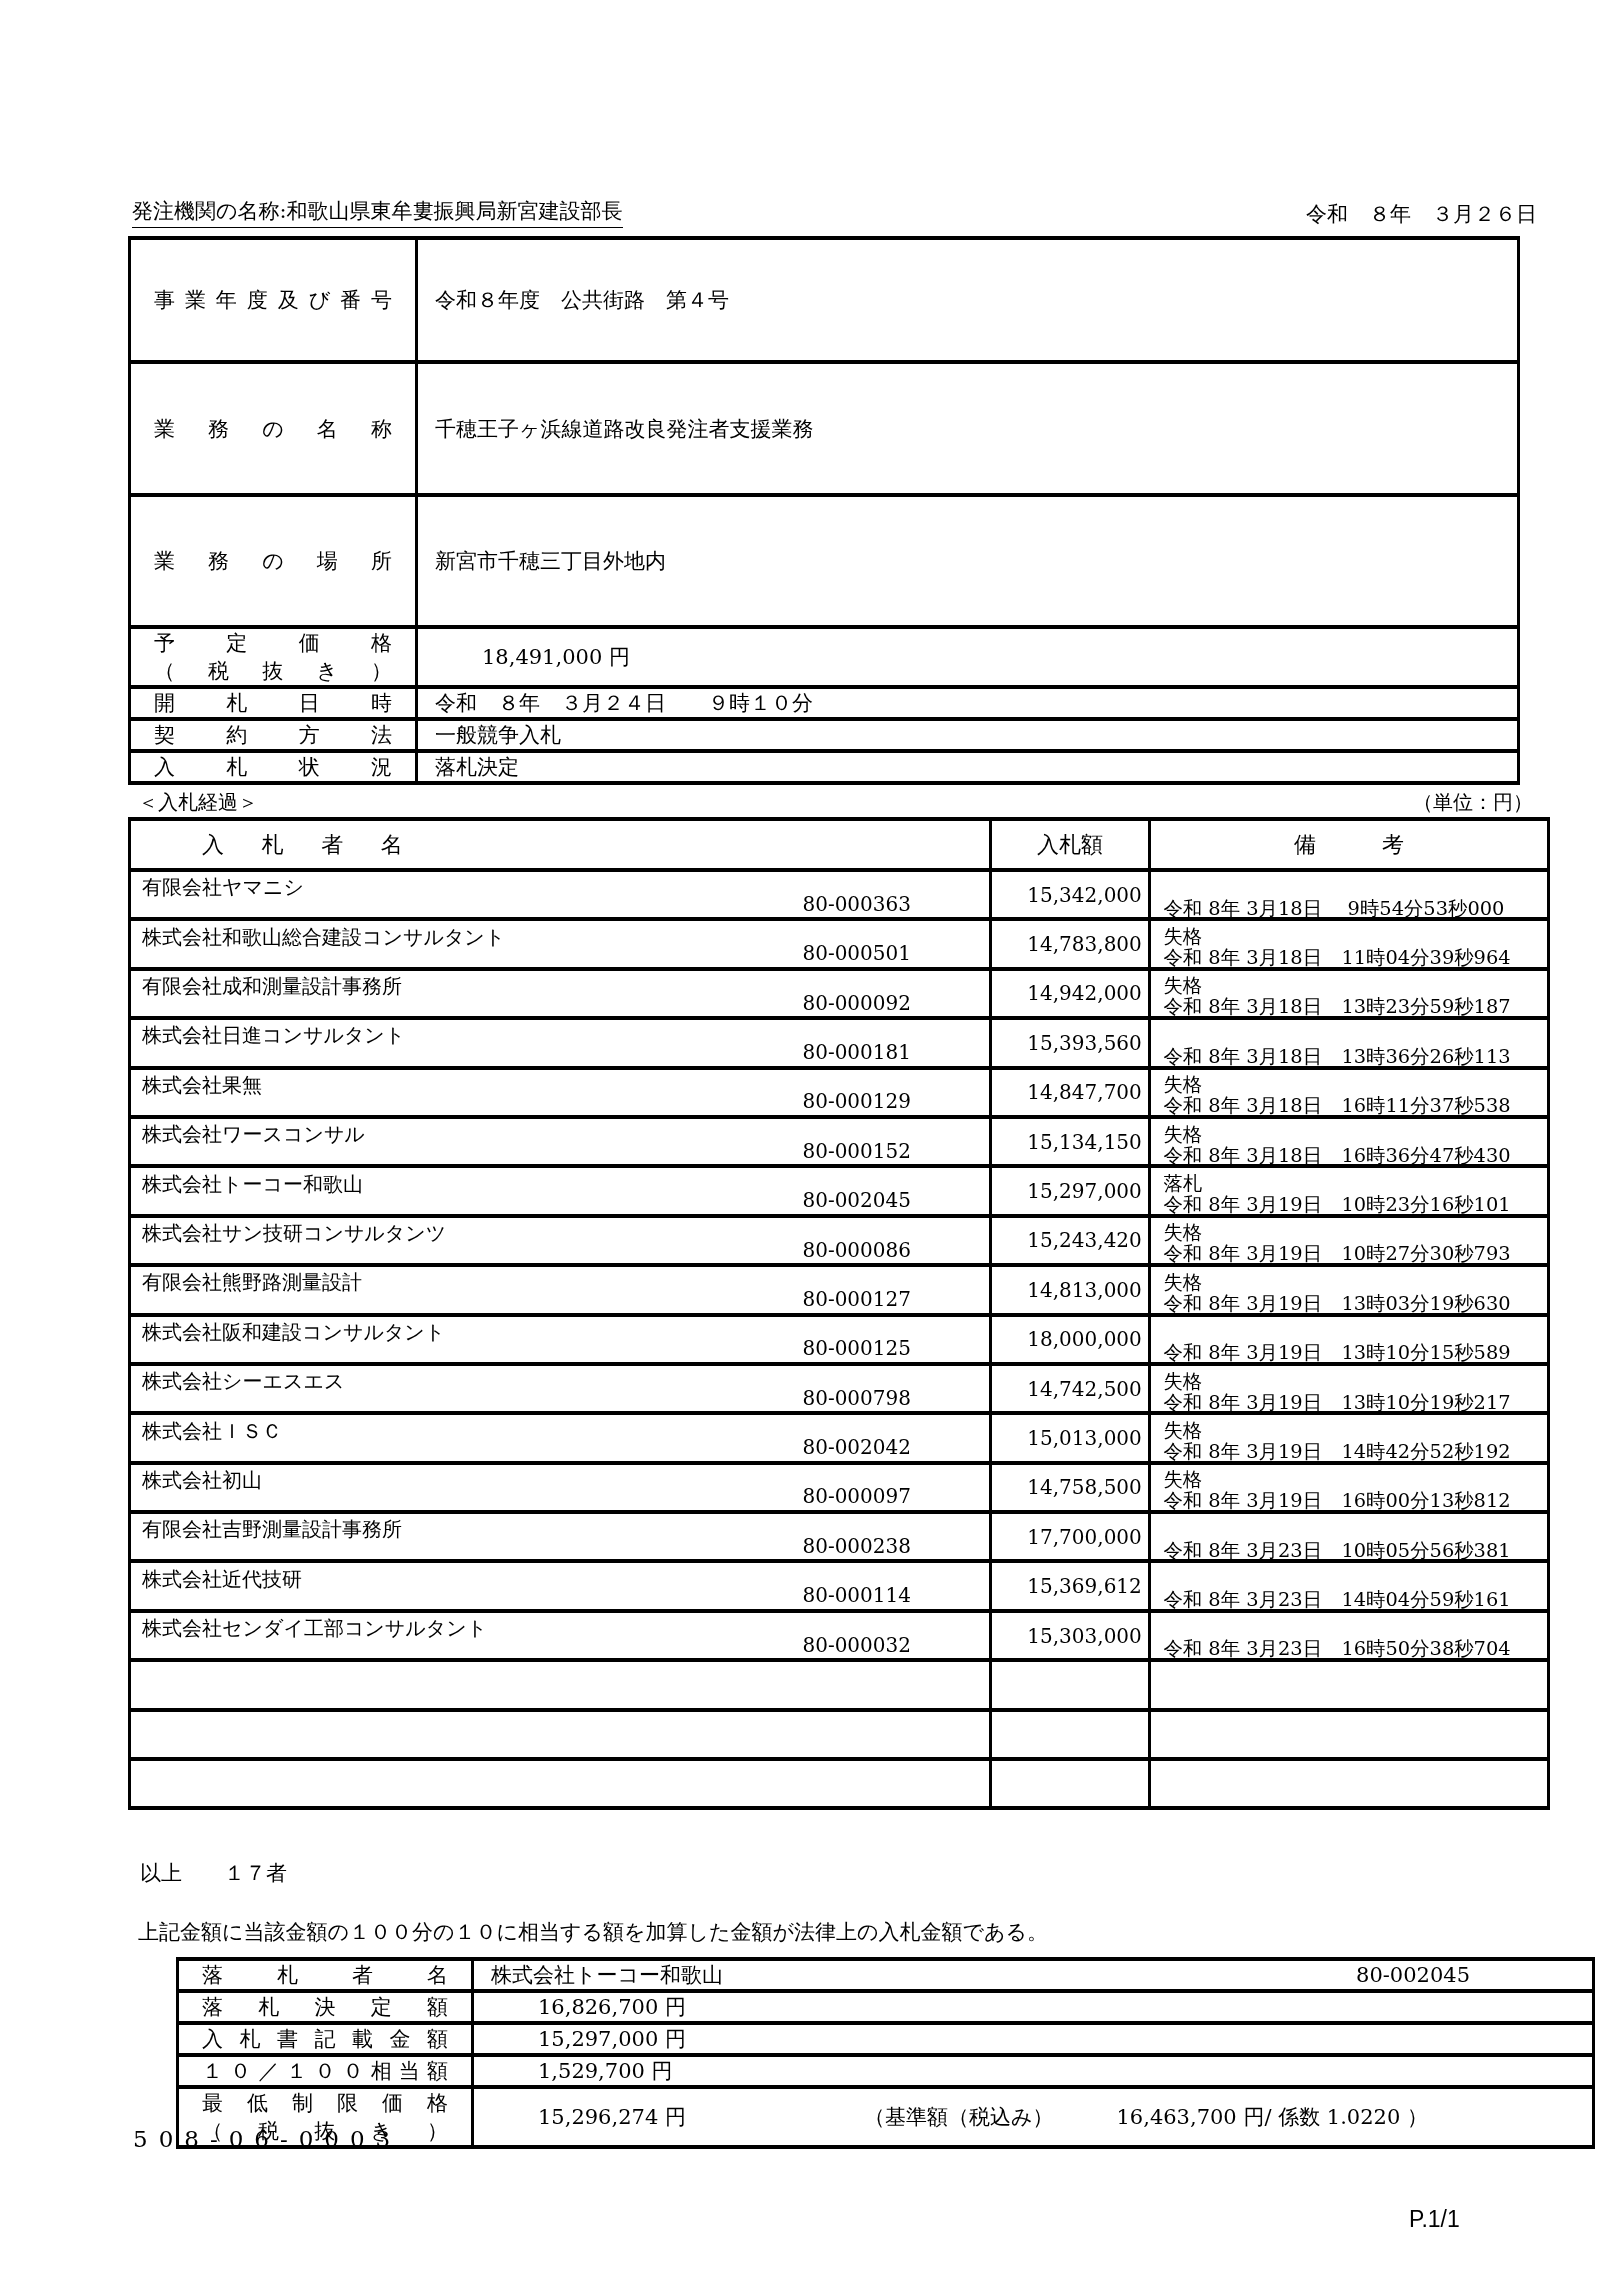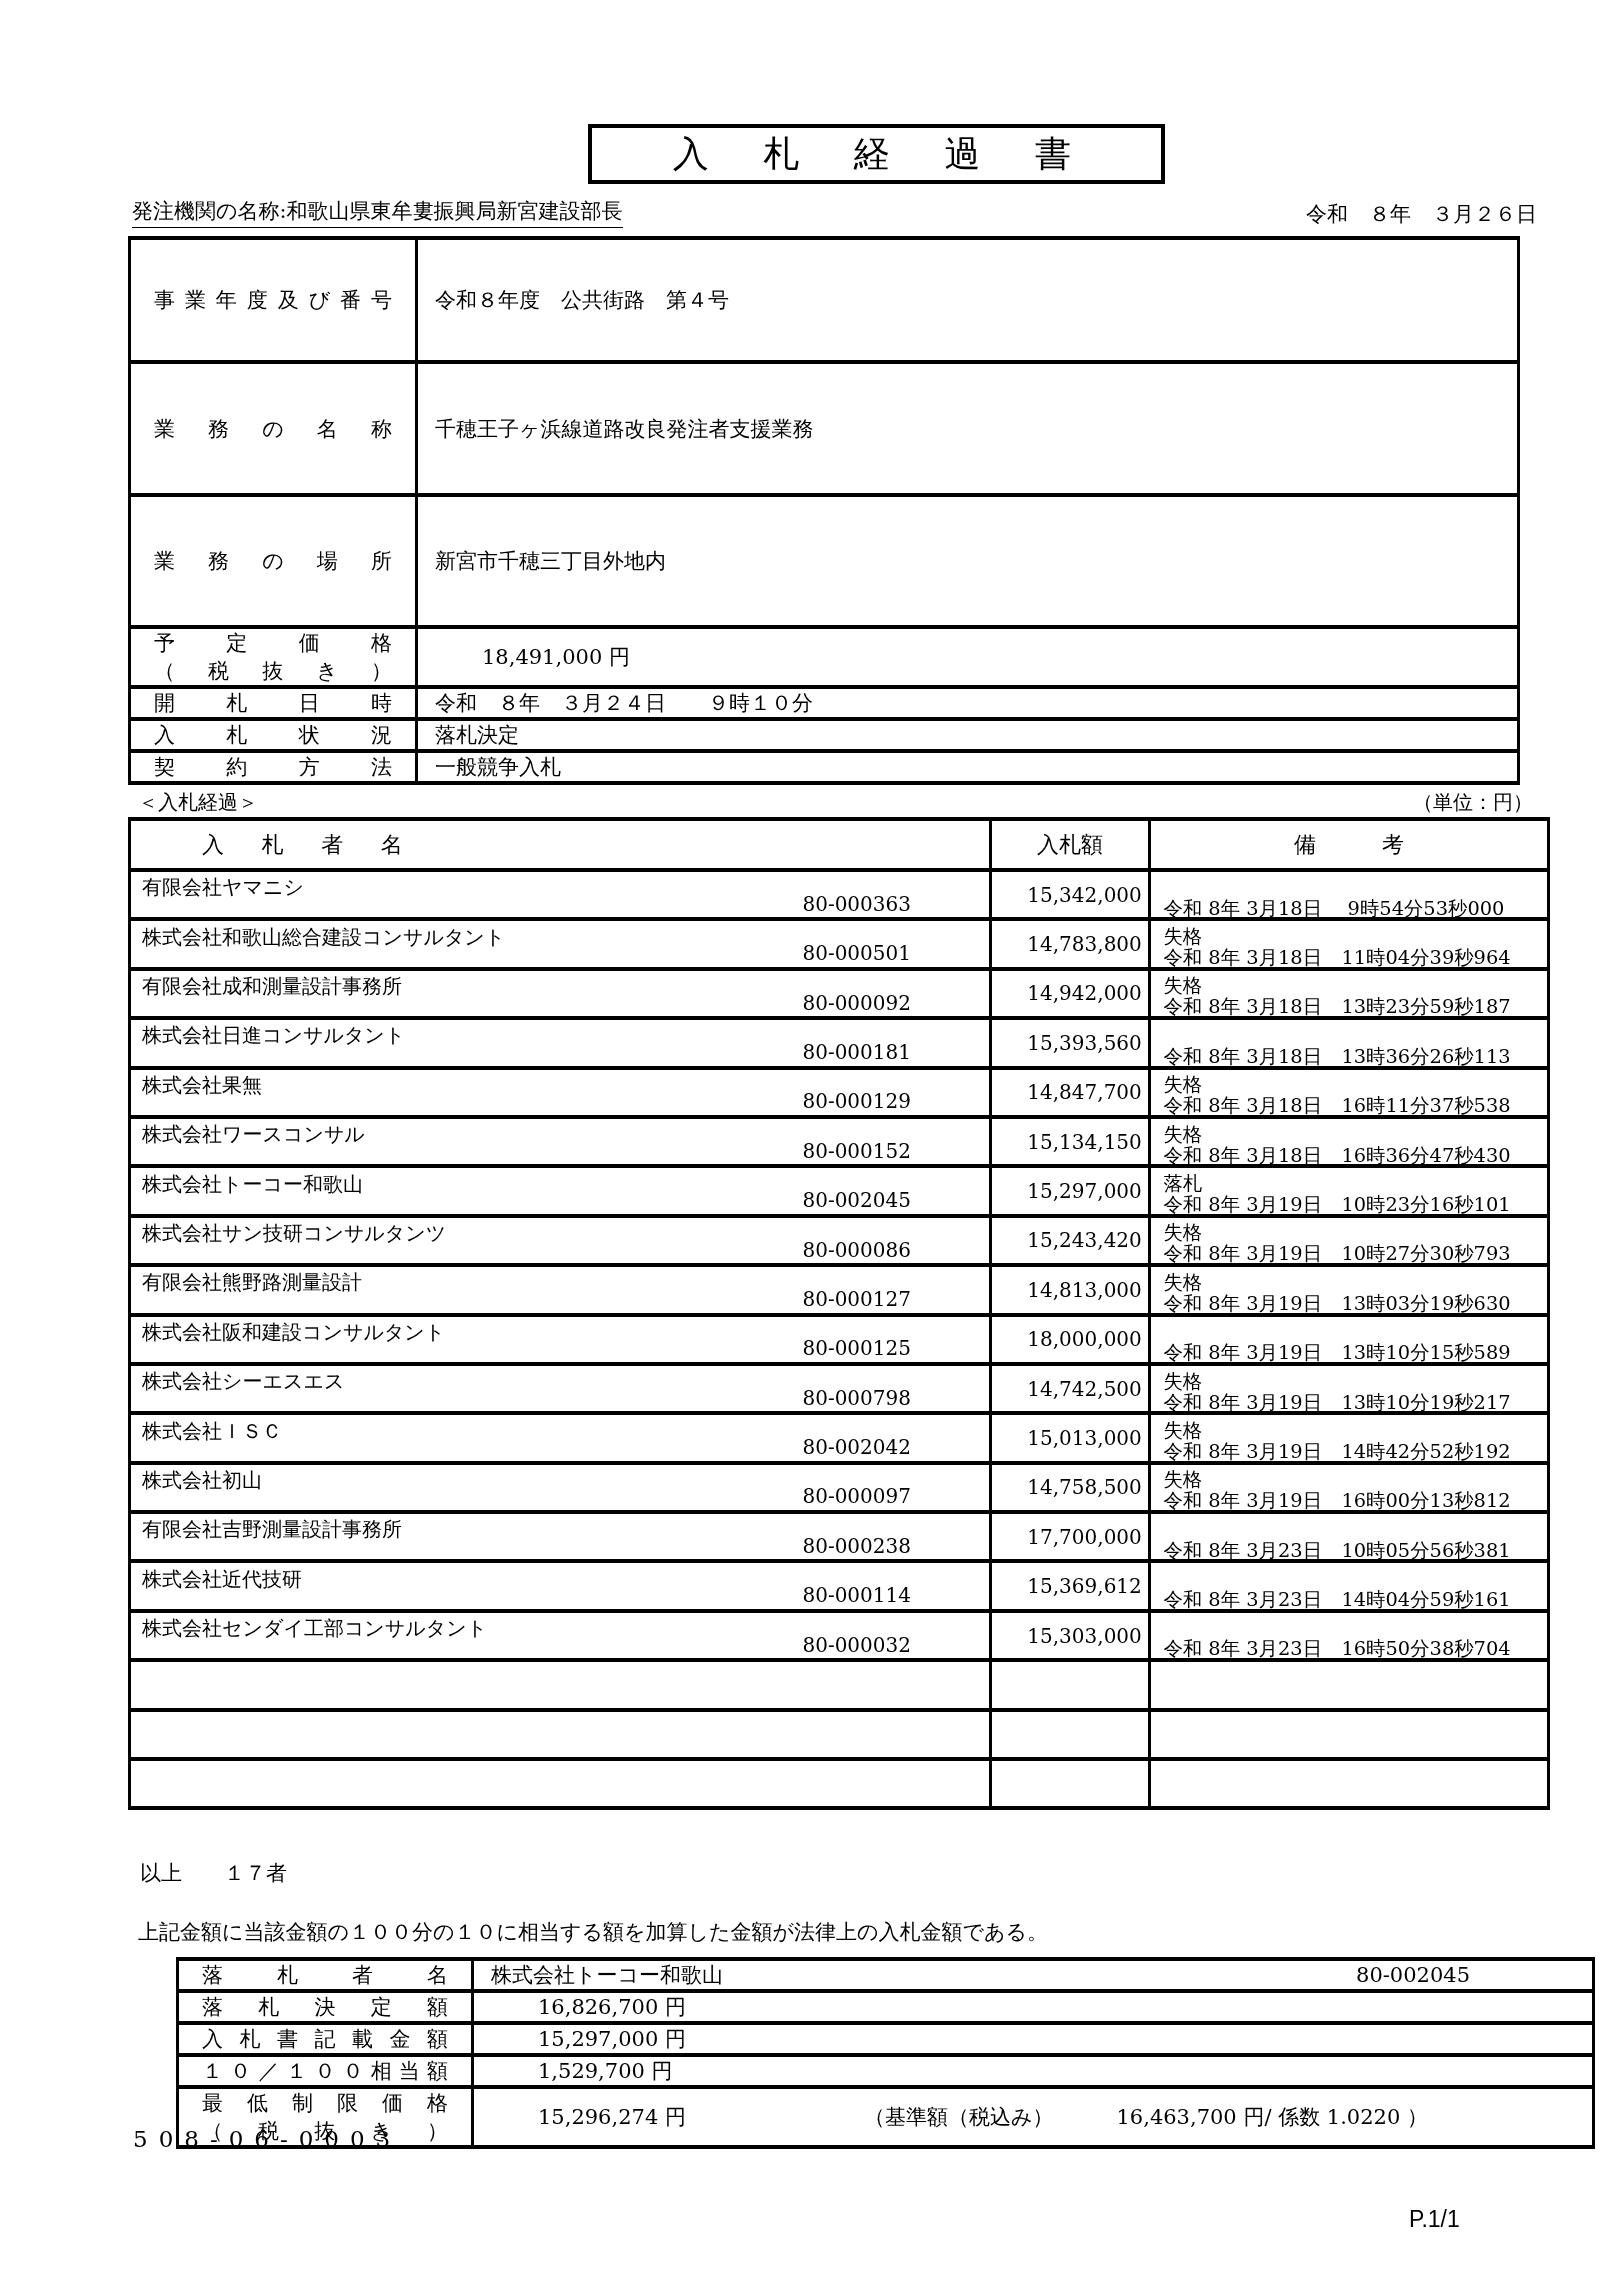--- a/index.html
+++ b/index.html
@@ -75,23 +75,20 @@
   
   .doccode { position:absolute; left:133px; top:2126px; font-size:23px; letter-spacing:11px; white-space:pre; }
   .pageno  { position:absolute; left:1409px; top:2206px; font-size:23px;
              font-family:"Liberation Sans","DejaVu Sans",sans-serif; }
 </style>
 </head>
 <body>
 
 <div class="page">
 
-  <div class="title-box">
-    <span>入　札　経　過　書</span>
-  </div>
 
   <div class="hdr">
     <span class="agency">発注機関の名称:和歌山県東牟婁振興局新宮建設部長</span>
     <span class="date">令和　８年　３月２６日</span>
   </div>
 
   <div class="summary-wrap">
     <table class="summary">
       <colgroup>
           <col style="width:287px">
@@ -122,31 +119,31 @@
           <div class="lbl">（ 税 抜 き ）</div>
         </td>
         <td class="valcell val-price">18,491,000 円</td>
       </tr>
       <tr style="height:31px">
         <td class="lblcell">
               <div class="lbl">開 札 日 時</div>
             </td>
         <td class="valcell">令和　８年　３月２４日　　９時１０分</td>
       </tr>
+      <tr style="height:31px">
+        <td class="lblcell">
+              <div class="lbl">契 約 方 法</div>
+            </td>
+        <td class="valcell">一般競争入札</td>
+      </tr>
       <tr style="height:29.5px">
         <td class="lblcell">
               <div class="lbl">入 札 状 況</div>
             </td>
         <td class="valcell">落札決定</td>
-      </tr>
-      <tr style="height:31px">
-        <td class="lblcell">
-              <div class="lbl">契 約 方 法</div>
-            </td>
-        <td class="valcell">一般競争入札</td>
       </tr>
     </tbody>
       </table>
   </div>
 
   <div class="section-line">
     <span>＜入札経過＞</span>
     <span>（単位：円）</span>
   </div>
 

